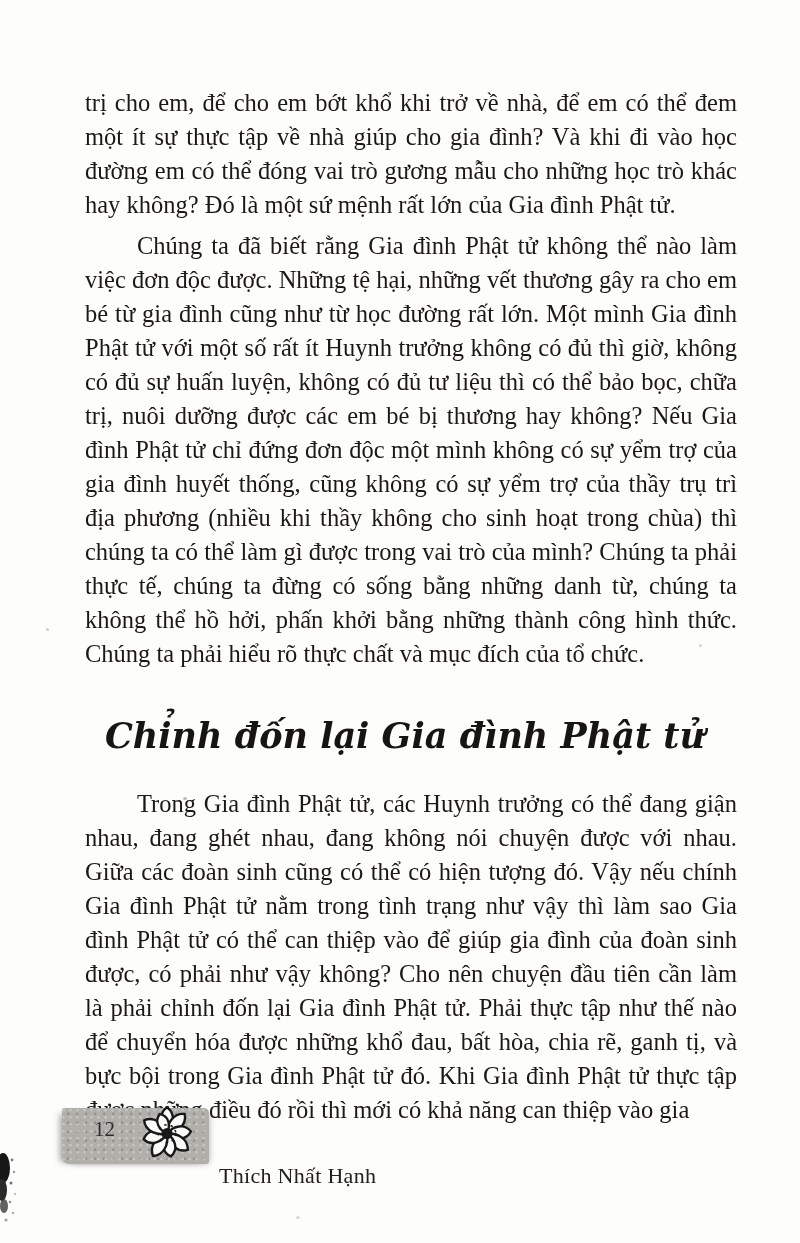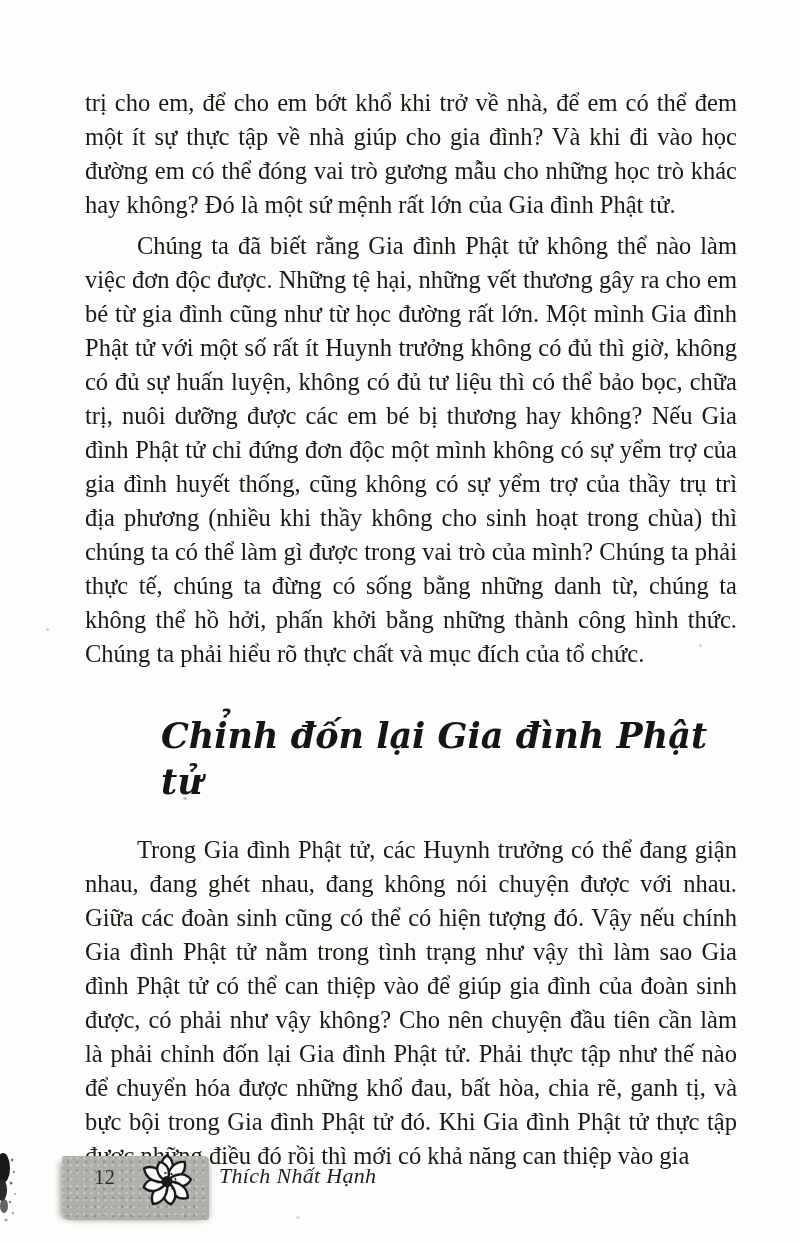--- a/index.html
+++ b/index.html
@@ -28,33 +28,33 @@
 
   .body-para { margin: 0 0 7px 0; }
   .body-para.indent { text-indent: 52px; }
 
   .section-heading {
     font-family: "DejaVu Serif", serif;
     font-style: italic;
     font-weight: bold;
     font-size: 35px;
     line-height: 46px;
-    margin: 42px 0 28px 76px;
+    margin: 42px 0 28px 20px;
     color: #171513;
     text-align: left;
     text-indent: 0;
   }
 
   
   .footer-band {
     position: absolute;
     left: 62px;
-    top: 1156px;
+    top: 1108px;
     width: 147px;
-    height: 64px;
+    height: 56px;
     background-color: #b1afaa;
     background-image:
       radial-gradient(circle at 22% 32%, rgba(255,255,255,0.28) 1px, transparent 1.6px),
       radial-gradient(circle at 68% 64%, rgba(70,68,64,0.28) 1px, transparent 1.6px);
     background-size: 7px 7px, 9px 9px;
     border-radius: 2px 5px 3px 7px;
     box-shadow: -6px 2px 6px -4px rgba(140,138,132,0.8), 4px 3px 6px -4px rgba(140,138,132,0.7);
   }
 
   .page-number {
@@ -71,21 +71,20 @@
     top: -8px;
   }
 
   .author {
     position: absolute;
     left: 219px;
     top: 1163px;
     font-size: 22px;
     color: #23211e;
     letter-spacing: 0.3px;
-    font-style: italic;
   }
 
   
   .edge-smudge {
     position: absolute;
     left: 0;
     top: 1150px;
     filter: blur(0.4px);
   }
 

